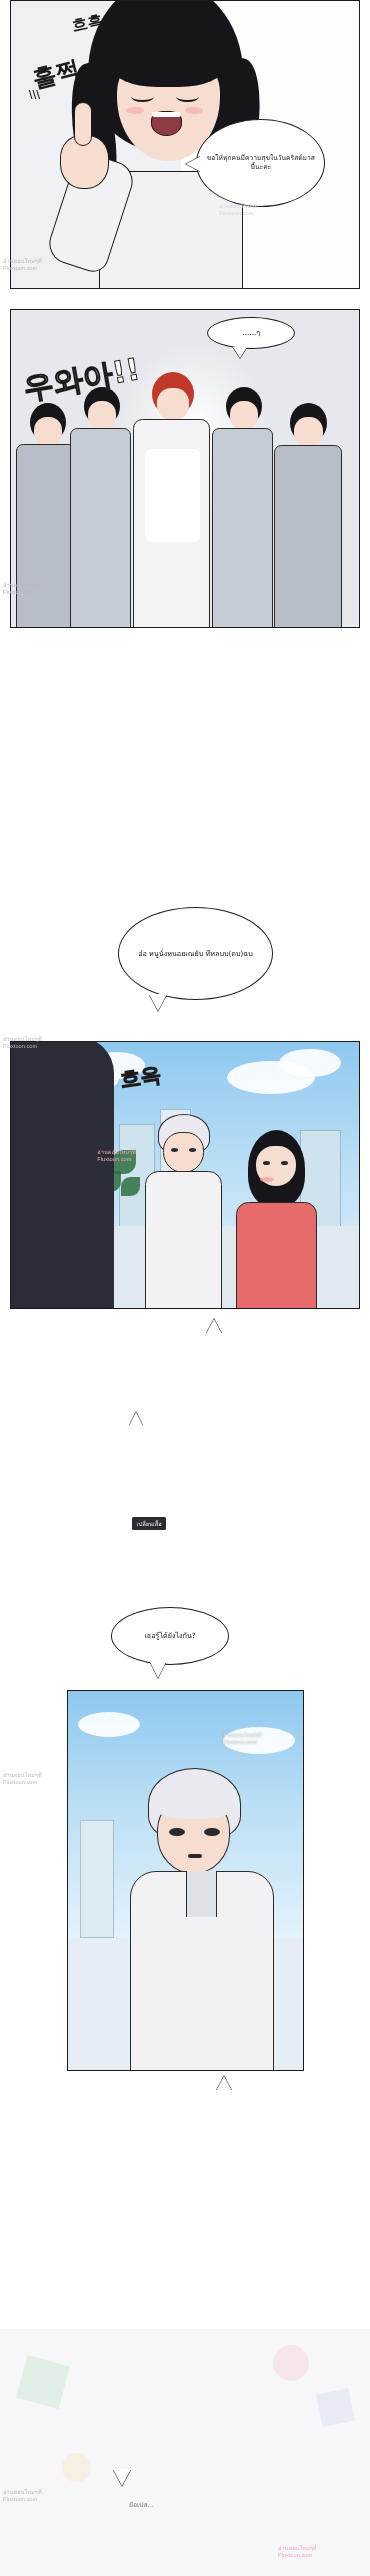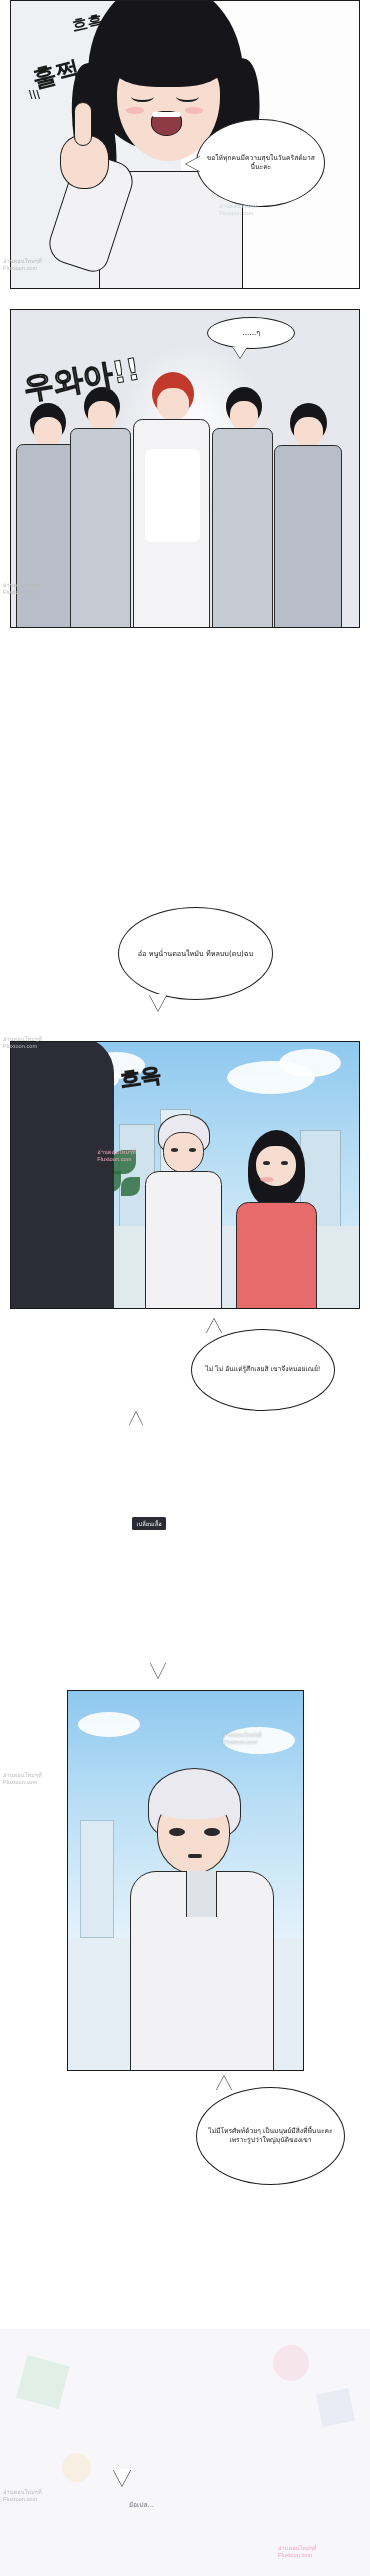--- a/index.html
+++ b/index.html
@@ -217,21 +217,21 @@
       <span class="txt">......ๆ</span>
     </div>
     <div class="tail" style="left:222px; top:37px; border-width:11.3px 7.2px 0 7.2px; border-color:#ffffff transparent transparent transparent; filter:drop-shadow(0 1px 0 #1f1f1f);"></div>
   </div>
 
   <div class="wm dark" style="left:3.1px; top:582px;"><span>อ่านตอนใหม่ๆที่</span><br><span>Fluxtoon.com</span></div>
 
   <div class="gutter" style="top:629px; height:258px;"></div>
 
   <div class="bubble" style="left:118px; top:907px; width:155px; height:93px; font-size:7.2px;">
-    <span class="txt">อ๋อ หนูนั่านตอนใหมับ ทีหลบบ(ตบ)ฉบ</span>
+    <span class="txt">อ๋อ หนูนั่งหนอยเณยับ ทีหลบบ(ตบ)ฉบ</span>
   </div>
   <div class="tail" style="left:149px; top:994px; border-width:17.5px 9.3px 0 9.3px; border-color:#ffffff transparent transparent transparent; filter:drop-shadow(0 1px 0 #1f1f1f);"></div>
 
   <div class="panel panel-border sky" style="left:10.3px; top:1041px; width:350px; height:268px;">
 
     <div class="cloud" style="left:31px; top:20.6px; width:77px; height:31px;"></div>
     <div class="cloud" style="left:77px; top:10.3px; width:57px; height:27px;"></div>
     <div class="cloud" style="left:216px; top:18.5px; width:88px; height:33px;"></div>
     <div class="cloud" style="left:268px; top:7.2px; width:62px; height:28px;"></div>
 
@@ -264,31 +264,31 @@
       <div style="position:absolute; left:3.1px; top:72px; width:81px; height:108px; background:#e86b6b; border:1px solid #2a2a2a; border-radius:12.4px 12.4px 0 0;"></div>
     </div>
 
     <div class="sfx outline" style="left:109px; top:20.6px; font-size:20.6px; transform:rotate(-8deg);">흐윽</div>
 
     <div class="wm pink" style="left:86px; top:107px;"><span>อ่านตอนใหม่ๆที่</span><br><span>Fluxtoon.com</span></div>
   </div>
 
   <div class="wm dark" style="left:3.1px; top:1036px;"><span>อ่านตอนใหม่ๆที่</span><br><span>Fluxtoon.com</span></div>
 
-  <div class="bubble" style="left:191px; top:1329px; width:144px; height:82px; font-size:6.7px;">
-    <span class="txt">ไม่ ไม่ อันแต่รู้สึกเลยสิ เขาจึงหนอยเณย์!</span>
-  </div>
   <div class="tail" style="left:206px; top:1319px; border-width:0 8.2px 15.5px 8.2px; border-color:transparent transparent #ffffff transparent; filter:drop-shadow(0 -1px 0 #1f1f1f);"></div>
 
   <div class="tail" style="left:129px; top:1412px; border-width:0 7.2px 14.4px 7.2px; border-color:transparent transparent #ffffff transparent; filter:drop-shadow(0 -1px 0 #1f1f1f);"></div>
 
   <div class="badge" style="left:132px; top:1517px;">เปลี่ยนเสื้อ</div>
 
   <div class="gutter" style="top:1535px; height:77px;"></div>
 
+  <div class="bubble" style="left:111px; top:1607px; width:118px; height:58px; font-size:7.2px;">
+    <span class="txt">เธอรู้ได้ยังไงกัน?</span>
+  </div>
   <div class="tail" style="left:150px; top:1662px; border-width:16.5px 8.2px 0 8.2px; border-color:#ffffff transparent transparent transparent; filter:drop-shadow(0 1px 0 #1f1f1f);"></div>
 
   <div class="panel panel-border" style="left:67px; top:1690px; width:237px; height:381px; background:#cfe6f4;">
 
     <div class="sky" style="position:absolute; left:0; top:0; width:237px; height:247px;"></div>
     <div class="cloud" style="left:10.3px; top:20.6px; width:62px; height:25px;"></div>
     <div class="cloud" style="left:155px; top:36px; width:72px; height:27px;"></div>
     <div style="position:absolute; left:12.4px; top:129px; width:34px; height:118px; background:#dceaf3; border:0.5px solid #a8c2d1;"></div>
     <div style="position:absolute; left:0; top:247px; width:237px; height:134px; background:#e4eef4;"></div>
 
@@ -301,23 +301,20 @@
       <div style="position:absolute; left:58px; top:86px; width:14.4px; height:3.6px; background:#2a2a2a; border-radius:2.1px;"></div>
       <div class="shirt-white" style="position:absolute; left:0; top:103px; width:144px; height:201px; border:1px solid #2a2a2a; border-radius:26px 26px 0 0;"></div>
       <div style="position:absolute; left:56px; top:103px; width:31px; height:46px; background:#dfe3e8; border-left:1px solid #2a2a2a; border-right:1px solid #2a2a2a;"></div>
     </div>
 
     <div class="wm" style="left:155px; top:41px;"><span>อ่านตอนใหม่ๆที่</span><br><span>Fluxtoon.com</span></div>
   </div>
 
   <div class="wm dark" style="left:3.1px; top:1772px;"><span>อ่านตอนใหม่ๆที่</span><br><span>Fluxtoon.com</span></div>
 
-  <div class="bubble" style="left:196px; top:2087px; width:149px; height:98px; font-size:6.7px;">
-    <span class="txt">ไม่มีโทรศัพท์ด้วยๆ เป็นมนุษย์มีสิ่งที่พื้นนะคะ เพราะรูปว่าใหญ่มุนัติของเขา</span>
-  </div>
   <div class="tail" style="left:216px; top:2076px; border-width:0 8.2px 15.5px 8.2px; border-color:transparent transparent #ffffff transparent; filter:drop-shadow(0 -1px 0 #1f1f1f);"></div>
 
   <div class="gutter" style="top:2195px; height:134px;"></div>
 
   <div class="panel" style="left:0px; top:2329px; width:371px; height:464px; background:#f7f7f9;">
 
     <div class="confetti" style="left:20.6px; top:31px; width:44px; height:44px; background:#cfe9d8; transform:rotate(15deg);"></div>
     <div class="confetti" style="left:273px; top:15.5px; width:36px; height:36px; background:#f6d9e2; border-radius:50%;"></div>
     <div class="confetti" style="left:319px; top:62px; width:33px; height:33px; background:#dfe2f3; transform:rotate(-12deg);"></div>
     <div class="confetti" style="left:62px; top:124px; width:29px; height:29px; background:#f7ead0; border-radius:50%;"></div>

